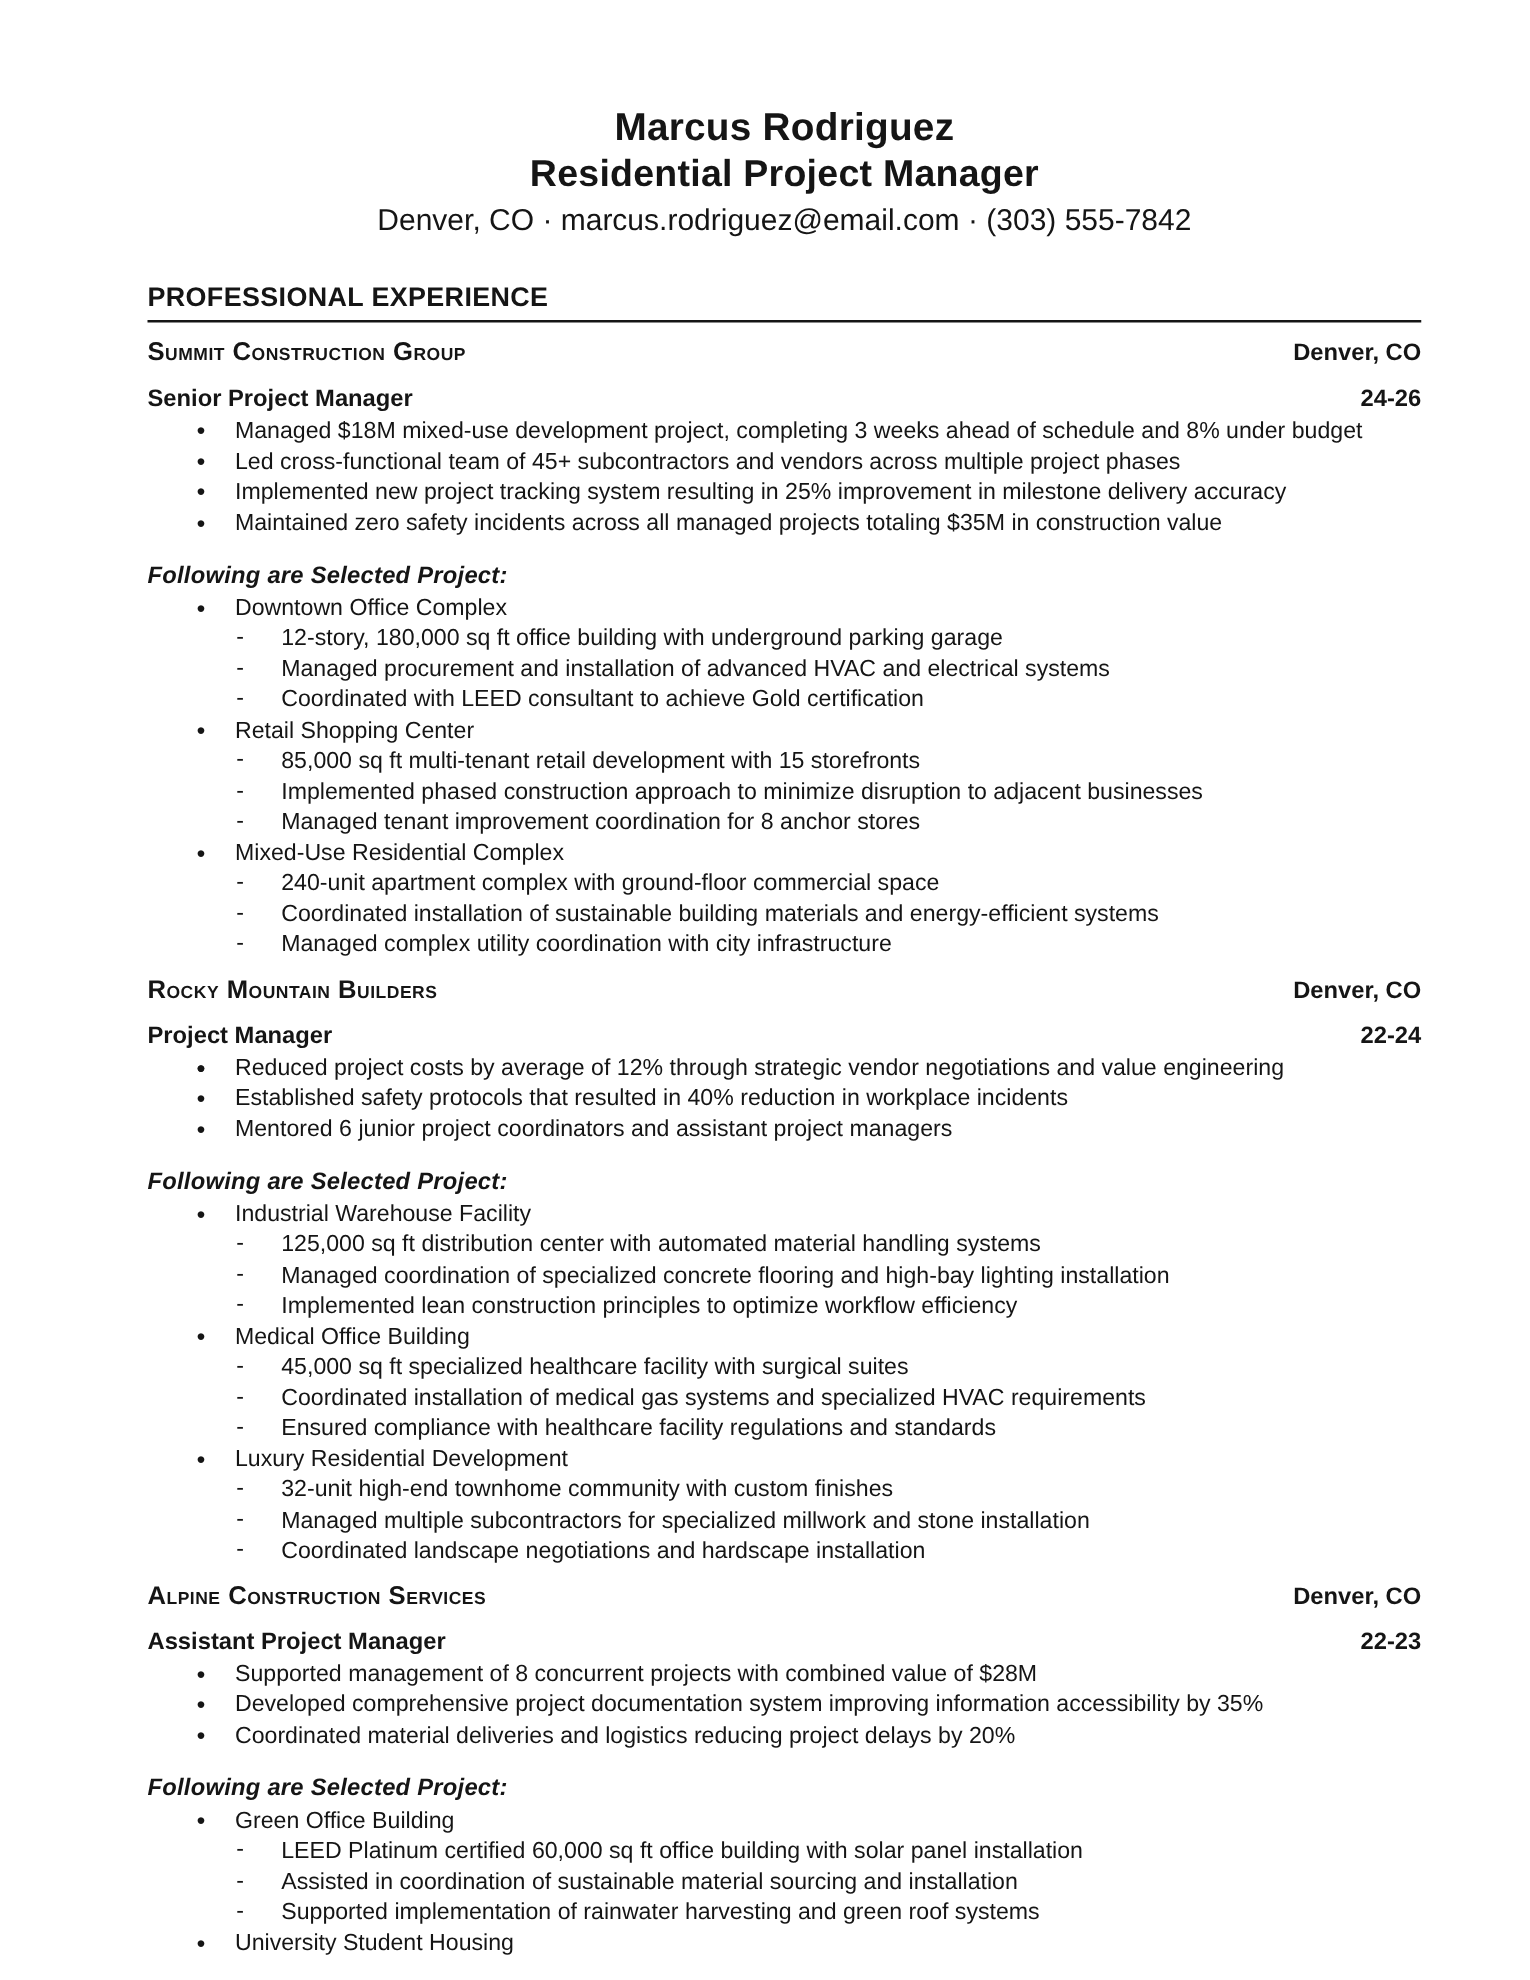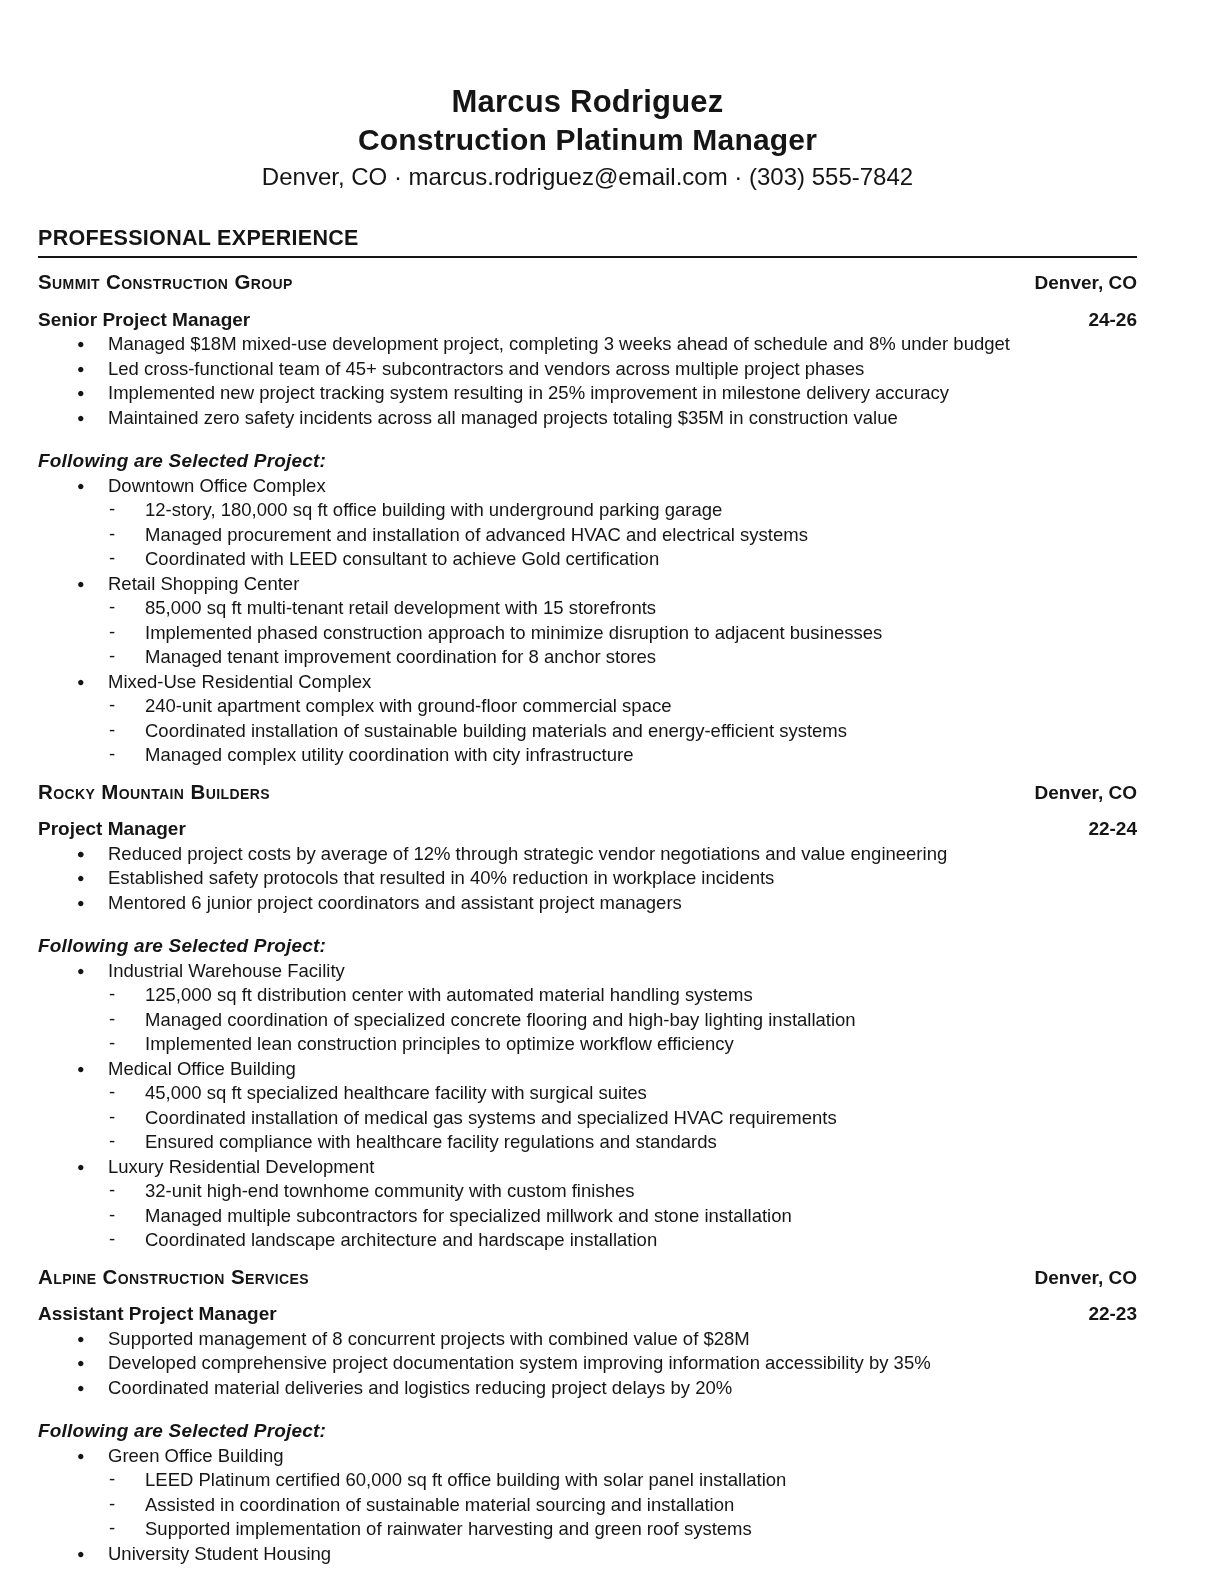--- a/index.html
+++ b/index.html
@@ -1,21 +1,21 @@
 <!DOCTYPE html>
 <html><head>
 <meta charset="utf-8">
 <style>
   html,body{margin:0;padding:0;}
   body{
     width:1224px;height:1584px;background:#ffffff;color:#151515;
     font-family:"Liberation Sans", sans-serif;
     -webkit-font-smoothing:antialiased;
   }
-  .page{box-sizing:border-box;width:1224px;height:1584px;padding:82px 87px 0 38px;overflow:hidden;}
+  .page{box-sizing:border-box;width:1224px;height:1584px;padding:82px 87px 0 118px;overflow:hidden;}
   .hdr{text-align:center;}
   .name{font-size:31px;font-weight:700;line-height:39px;letter-spacing:.2px;}
   .jobtitle{font-size:30px;font-weight:700;line-height:38px;letter-spacing:.2px;}
   .contact{font-size:24px;line-height:26px;margin-top:5px;text-align:center;}
   .sect{
     margin-top:36px;font-size:21.5px;font-weight:700;letter-spacing:.3px;
     border-bottom:2.5px solid #151515;padding-bottom:5px;margin-bottom:5px;
   }
   .hrow{display:flex;justify-content:space-between;align-items:baseline;font-weight:700;line-height:24.5px;margin-top:12px;}
   .company{font-variant:small-caps;font-variant-caps:small-caps;font-size:20.5px;letter-spacing:.4px;}
@@ -29,21 +29,21 @@
   .li2 .mk{position:absolute;left:71px;top:-1px;font-weight:400;}
   .selhead{font-weight:700;font-style:italic;font-size:19px;letter-spacing:.2px;margin-top:19px;}
 </style>
 </head>
 <body>
 
 <div class="page">
 
   <div class="hdr">
     <div class="name">Marcus Rodriguez</div>
-    <div class="jobtitle">Construction Platinum Manager</div>
+    <div class="jobtitle">Residential Project Manager</div>
     <div class="contact">Denver, CO · marcus.rodriguez@email.com · (303) 555-7842</div>
   </div>
 
   <div class="sect">PROFESSIONAL EXPERIENCE</div>
 
   <div class="hrow">
     <span class="company">Summit Construction Group</span>
     <span class="place">Denver, CO</span>
   </div>
   <div class="hrow">
@@ -85,21 +85,21 @@
   <div class="li2"><span class="mk">-</span><span>125,000 sq ft distribution center with automated material handling systems</span></div>
   <div class="li2"><span class="mk">-</span><span>Managed coordination of specialized concrete flooring and high-bay lighting installation</span></div>
   <div class="li2"><span class="mk">-</span><span>Implemented lean construction principles to optimize workflow efficiency</span></div>
   <div class="li1"><span class="mk">●</span><span>Medical Office Building</span></div>
   <div class="li2"><span class="mk">-</span><span>45,000 sq ft specialized healthcare facility with surgical suites</span></div>
   <div class="li2"><span class="mk">-</span><span>Coordinated installation of medical gas systems and specialized HVAC requirements</span></div>
   <div class="li2"><span class="mk">-</span><span>Ensured compliance with healthcare facility regulations and standards</span></div>
   <div class="li1"><span class="mk">●</span><span>Luxury Residential Development</span></div>
   <div class="li2"><span class="mk">-</span><span>32-unit high-end townhome community with custom finishes</span></div>
   <div class="li2"><span class="mk">-</span><span>Managed multiple subcontractors for specialized millwork and stone installation</span></div>
-  <div class="li2"><span class="mk">-</span><span>Coordinated landscape architecture and hardscape installation</span></div>
+  <div class="li2"><span class="mk">-</span><span>Coordinated landscape negotiations and hardscape installation</span></div>
 
   <div class="hrow">
     <span class="company">Alpine Construction Services</span>
     <span class="place">Denver, CO</span>
   </div>
   <div class="hrow">
     <span class="role">Assistant Project Manager</span>
     <span class="dates">22-23</span>
   </div>
   <div class="li1"><span class="mk">●</span><span>Supported management of 8 concurrent projects with combined value of $28M</span></div>

